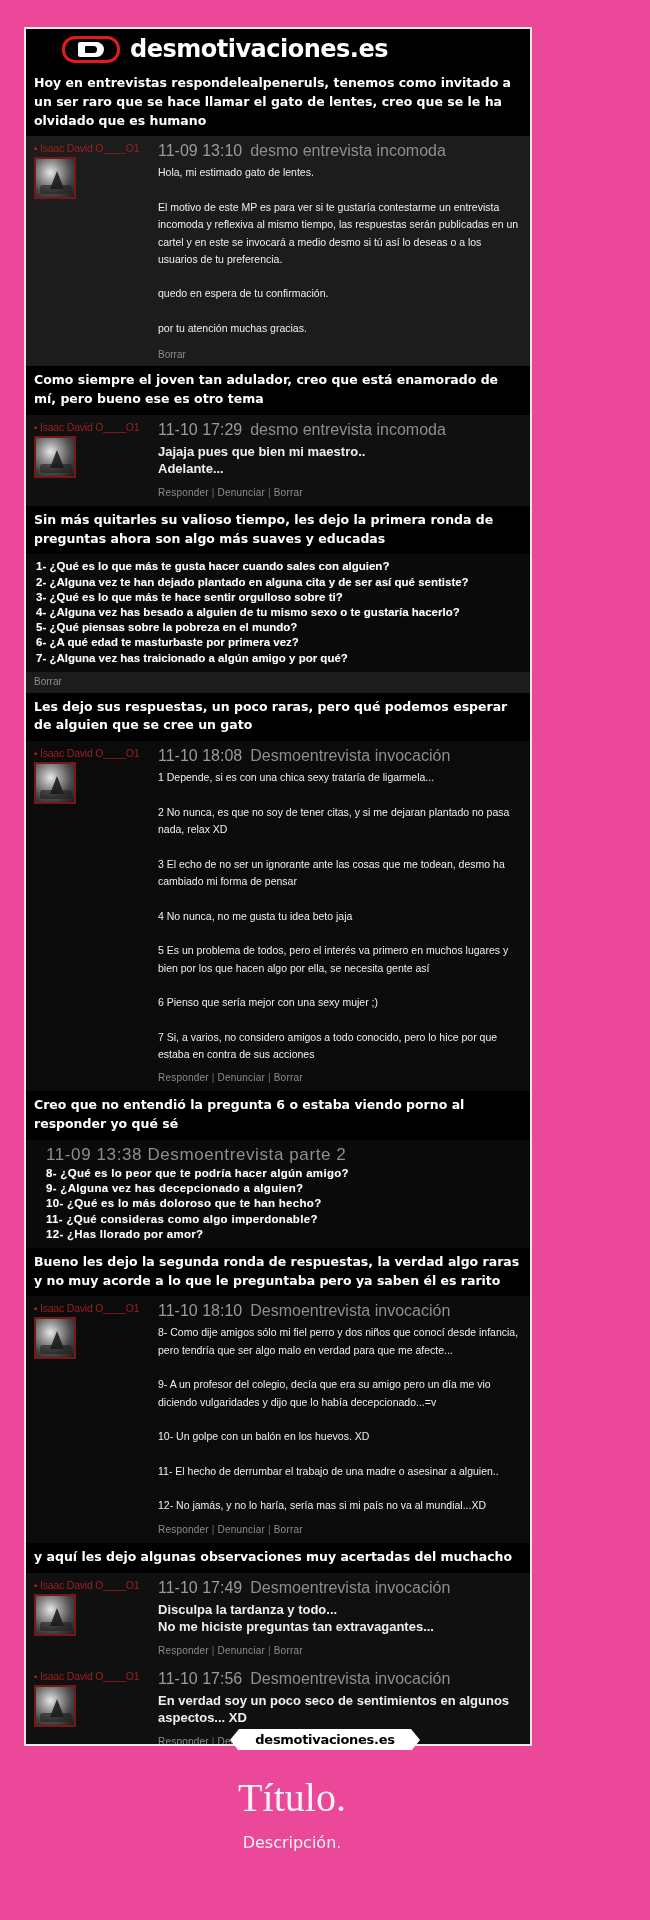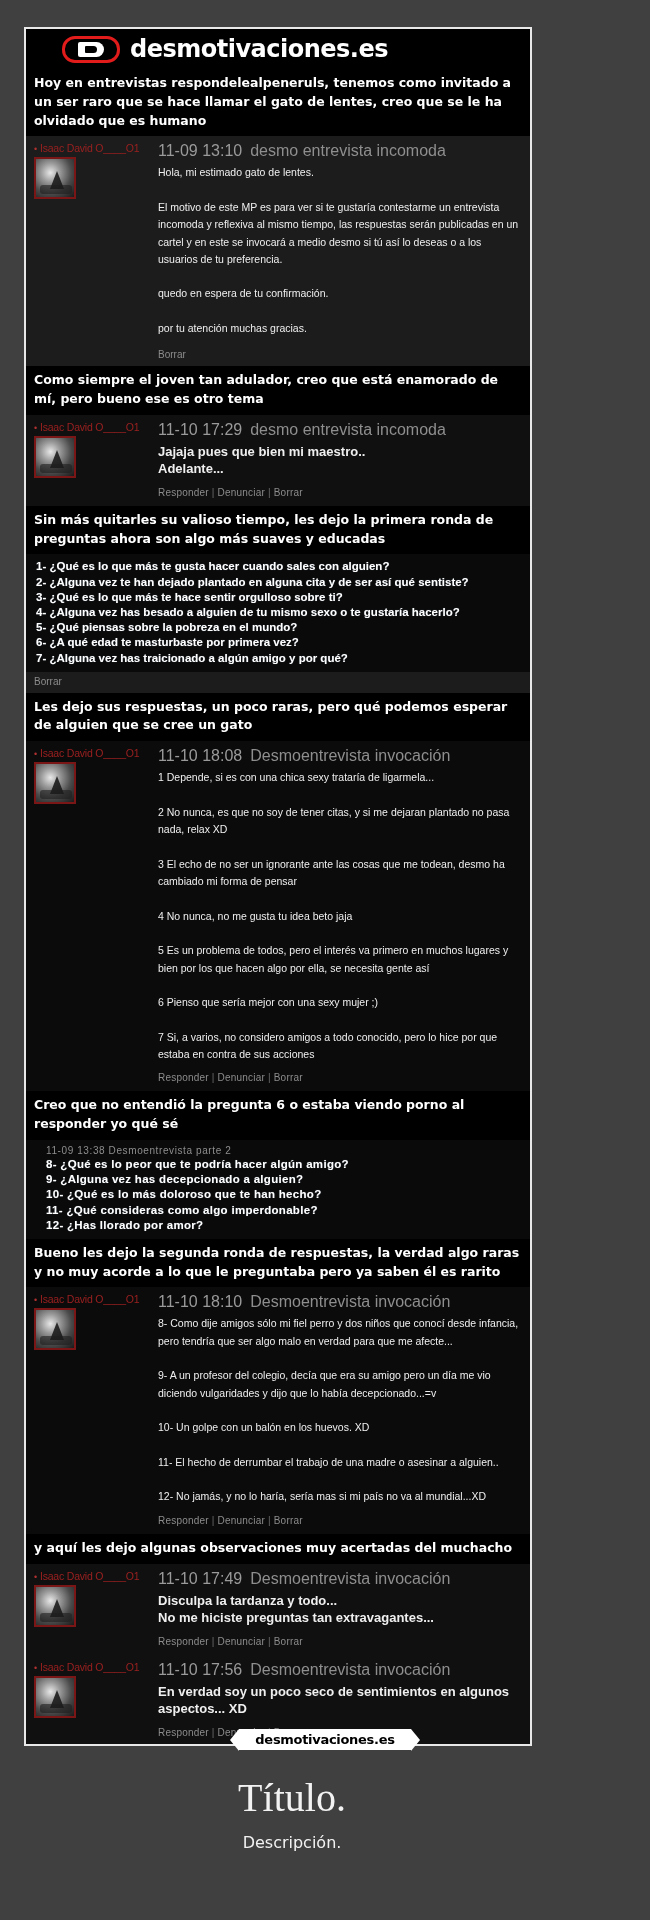--- a/index.html
+++ b/index.html
@@ -7,21 +7,21 @@
     width: 650px;
     height: 1920px;
     background: #000;
     font-family: "Liberation Sans", sans-serif;
     overflow: hidden;
   }
   .poster {
     position: relative;
     width: 650px;
     height: 1920px;
-    background: #404040;
+    background: #ec4899;
     text-decoration: underline;
   }
   
   .frame {
     position: absolute;
     left: 24px;
     top: 27px;
     width: 508px;
     height: 1719px;
     border: 2px solid #e8e8e8;
@@ -177,21 +177,21 @@
   .borrar-row.indent { padding-left: 132px; }
   .borrar-row.left { padding-left: 8px; }
 
   
   .qlist {
     background: #0a0a0a;
     padding: 5px 8px 6px 10px;
   }
   .qlist .qhead {
     color: #8e8e8e;
-    font-size: 10px;
+    font-size: 17px;
     letter-spacing: 0.6px;
     margin-bottom: 1px;
     padding-left: 10px;
   }
   .qlist .qitem {
     color: #ffffff;
     font-size: 11.5px;
     font-weight: bold;
     line-height: 1.32;
     white-space: nowrap;

